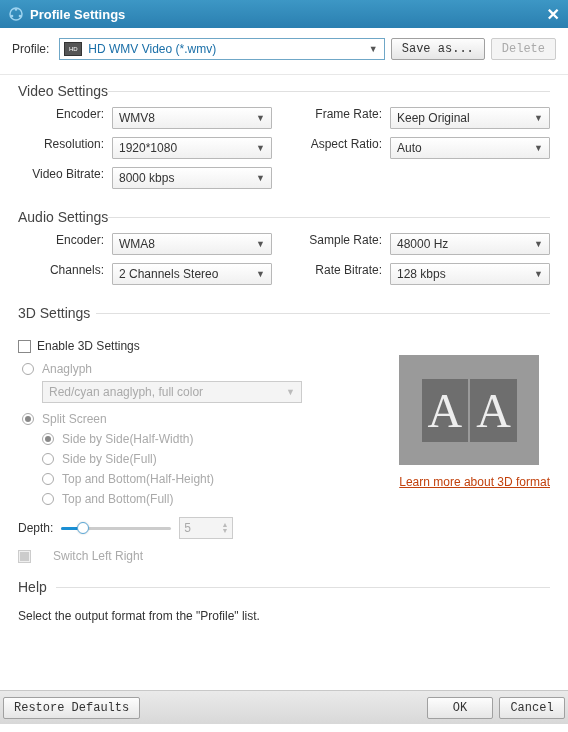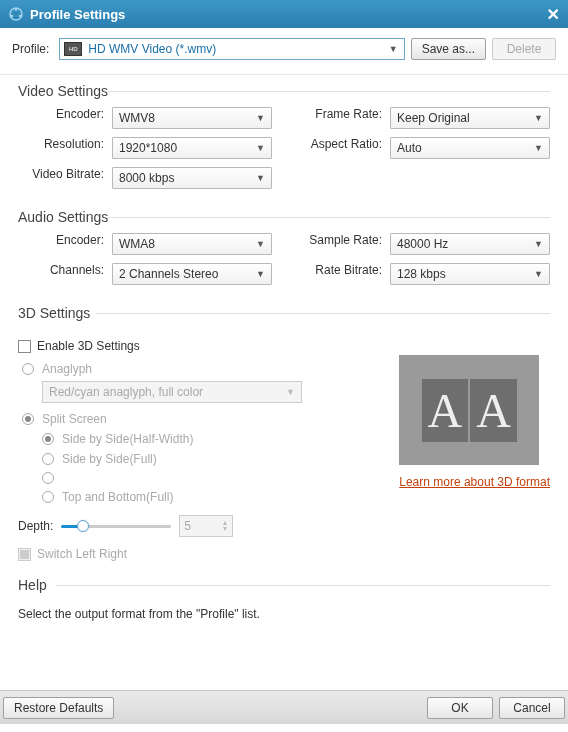--- a/index.html
+++ b/index.html
@@ -56,20 +56,21 @@
     background: linear-gradient(to bottom, #fdfdfd, #e6e6e6);
     border: 1px solid #a0a0a0;
     border-radius: 2px;
     font-size: 12px;
     color: #333;
     cursor: pointer;
     display: inline-flex;
     align-items: center;
     justify-content: center;
     min-width: 64px;
+    font-family: Liberation Mono, monospace;
   }
   .btn.disabled { color: #aaa; border-color: #ccc; background: #f4f4f4; cursor: default; }
   
   .content { padding: 6px 18px 0 18px; font-size: 12px; color: #333; }
   
   .group { margin-bottom: 10px; }
   .group-title {
     font-size: 14px;
     color: #444;
     position: relative;
@@ -186,21 +187,21 @@
     width: 54px; height: 22px;
     border: 1px solid #ccc;
     background: #f4f4f4;
     display: flex; align-items: center; justify-content: space-between;
     padding: 0 4px;
     color: #aaa;
     font-size: 12px;
   }
   .spinner .arrows { display: flex; flex-direction: column; line-height: 6px; font-size: 7px; color: #bbb; }
   
-  .switch-row { display: flex; align-items: center; gap: 6px; margin-top: 10px; }
+  .switch-row { display: flex; align-items: center; gap: 22px; margin-top: 10px; }
   .checkbox.disabled { border-color: #ccc; background: #f0f0f0; position: relative; }
   .checkbox.disabled::after {
     content: ""; position: absolute; left: 1px; top: 1px; width: 9px; height: 9px;
     background: #ccc;
   }
   
   .preview {
     width: 140px; height: 110px;
     background: #9a9a9a;
     display: flex; align-items: center; justify-content: center;
@@ -364,20 +365,21 @@
         <div class="opt-row sub-opt disabled-text">
           <span class="radio selected"></span>
           <span>Side by Side(Half-Width)</span>
         </div>
         <div class="opt-row sub-opt disabled-text">
           <span class="radio"></span>
           <span>Side by Side(Full)</span>
         </div>
         <div class="opt-row sub-opt disabled-text">
           <span class="radio"></span>
+          <span>Top and Bottom(Half-Height)</span>
         </div>
         <div class="opt-row sub-opt disabled-text">
           <span class="radio"></span>
           <span>Top and Bottom(Full)</span>
         </div>
         <div class="depth-row">
           <span>Depth:</span>
           <div class="slider">
             <div class="slider-track"></div>
             <div class="slider-fill"></div>

